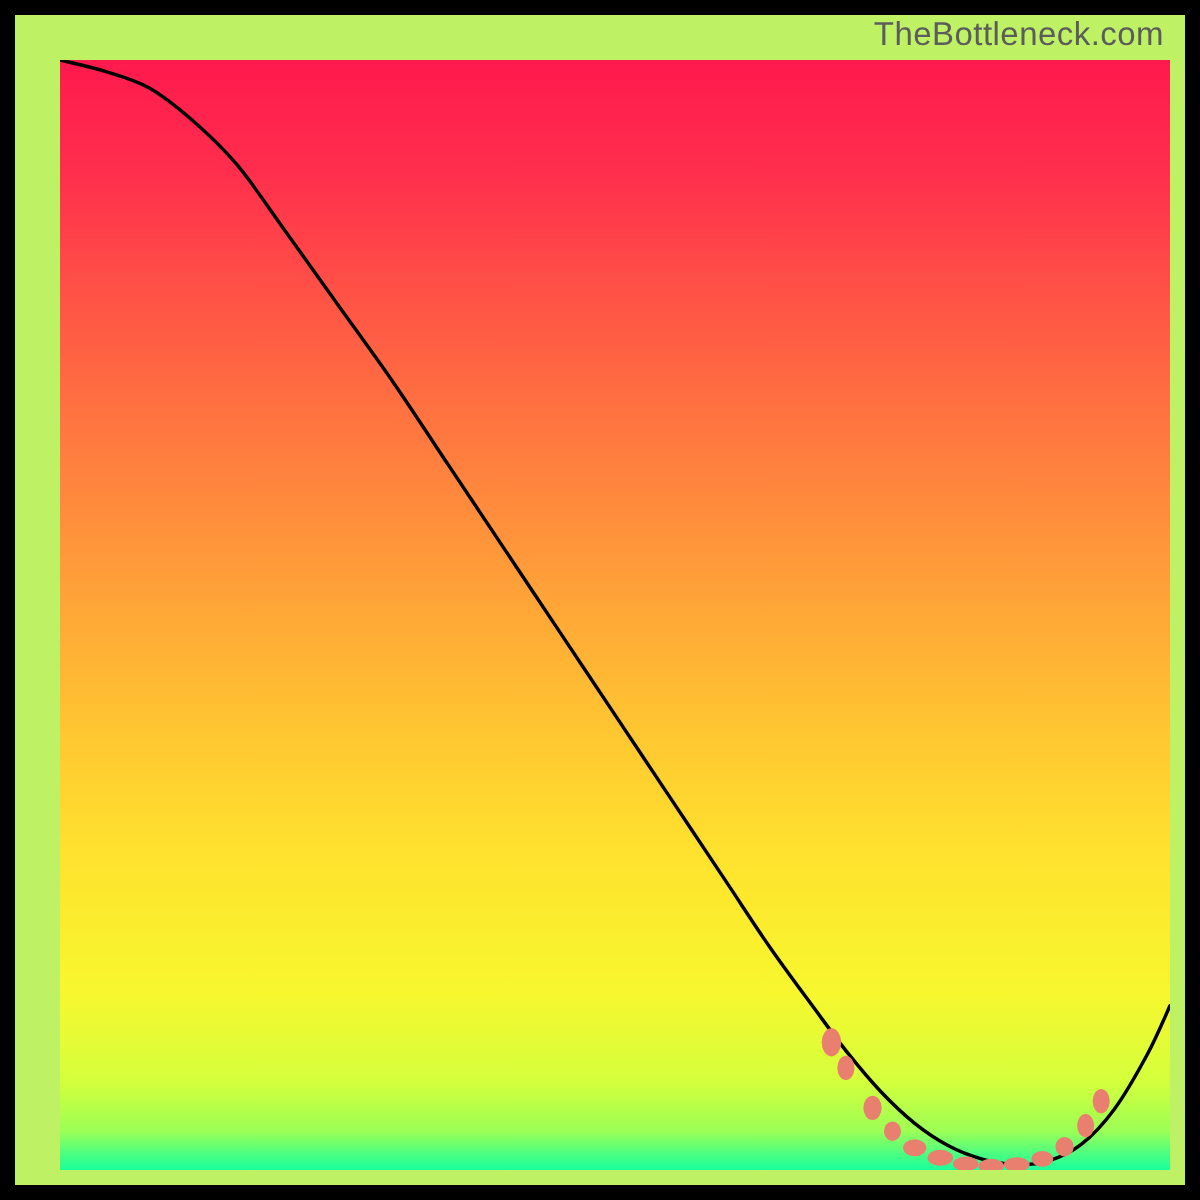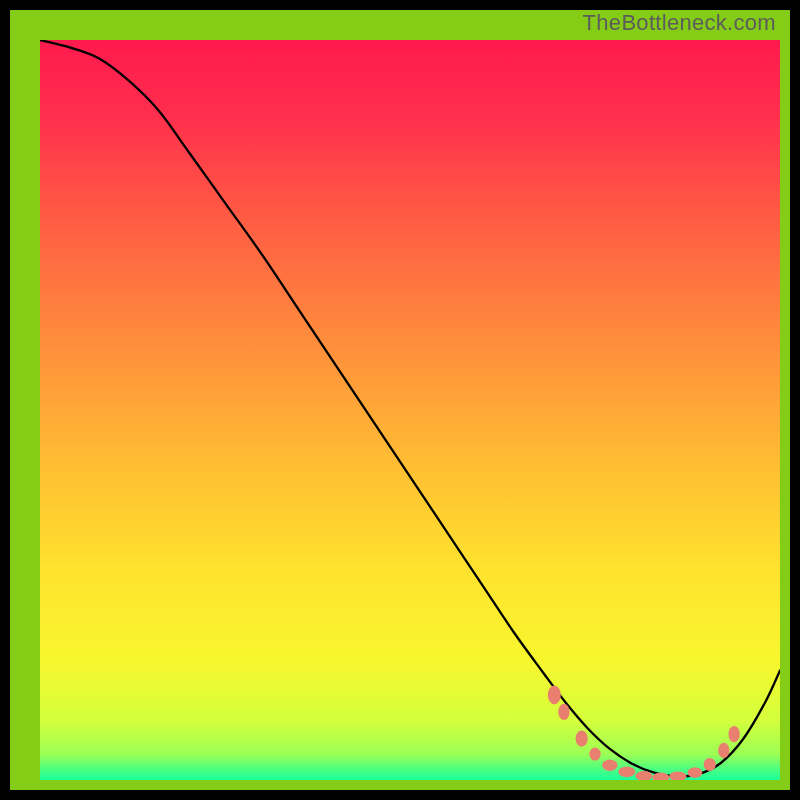--- a/index.html
+++ b/index.html
@@ -10,21 +10,21 @@
     background: #000;
     overflow: hidden;
     font-family: Arial, Helvetica, sans-serif;
   }
   .frame {
     position: absolute;
     left: 10px;
     top: 10px;
     width: 780px;
     height: 780px;
-    background: #84cc16;
+    background: #bef264;
   }
   .watermark {
     position: absolute;
     top: 0px;
     right: 14px;
     color: #5c5c5c;
     font-size: 22px;
     font-weight: 500;
     letter-spacing: 0.3px;
     z-index: 50;

